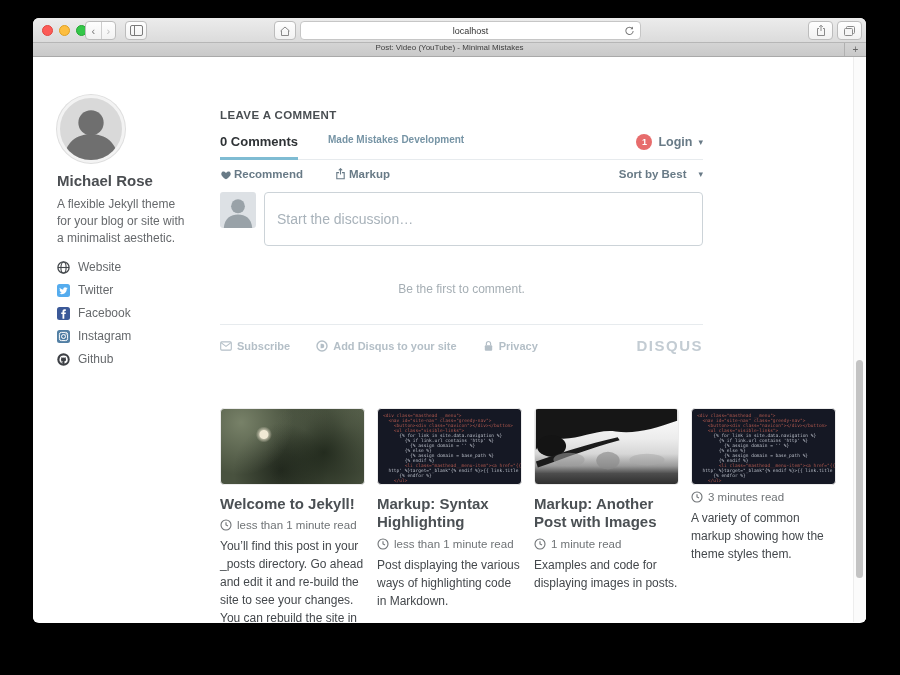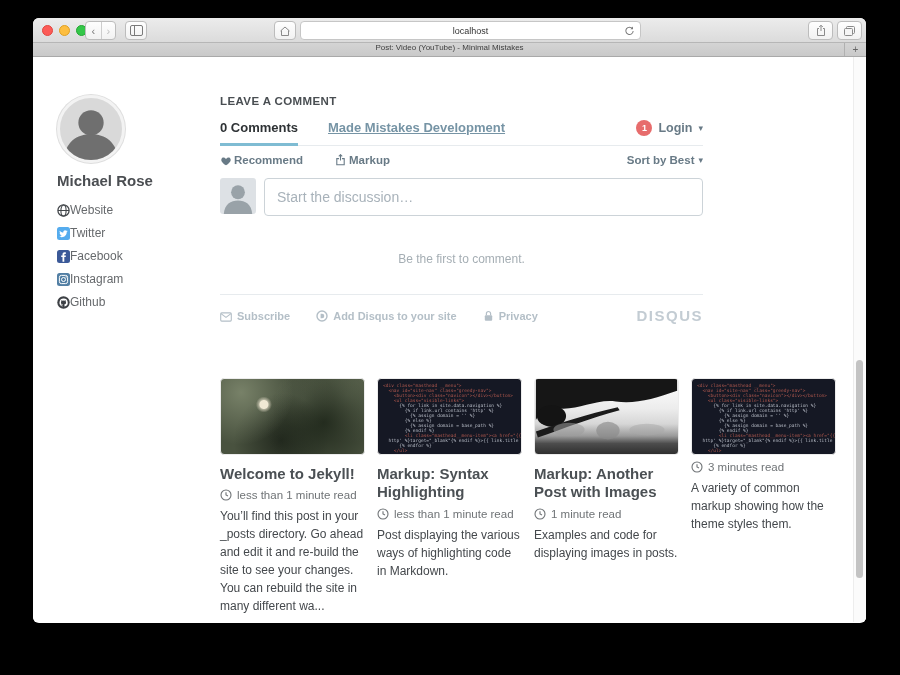--- a/index.html
+++ b/index.html
@@ -51,59 +51,59 @@
     background:#c3c3c3; border-radius:4px; }
 
   
   .side { position:absolute; left:24px; top:38px; width:140px; }
   .avatar { width:68px; height:68px; border-radius:50%; background:#d9d9d9;
     border:3px solid #f3f3f3; box-shadow:0 0 0 1px #dedede; overflow:hidden; }
   .avatar svg { display:block; width:100%; height:100%; }
   .side-name { margin-top:9px; font-size:15px; font-weight:700; color:#4b4e52; }
   .side-bio  { margin-top:7px; font-size:12px; line-height:1.4; color:#66696c; width:132px; }
   .side-links { margin-top:14px; }
-  .slink { display:flex; align-items:center; margin-top:9px;
+  .slink { display:flex; align-items:center; gap:8px; margin-top:9px;
     font-size:12px; color:#66696c; height:14px; cursor:pointer; }
   .slink .ic { width:13px; height:13px; flex:0 0 13px; }
 
   
-  .main { position:absolute; left:187px; top:38px; width:618px; }
+  .main { position:absolute; left:187px; top:52px; width:618px; }
   .sec-h { font-size:11.5px; font-weight:700; letter-spacing:.4px; color:#494e52; }
 
   .disqus { width:483px; color:#687a86; }
   .dq-tabs { margin-top:13px; display:flex; align-items:flex-start;
     border-bottom:1px solid #e7ebee; }
   .dq-count { position:relative; font-size:13px; font-weight:700; color:#2e3235;
     padding-bottom:10px; }
   .dq-count::after { content:""; position:absolute; left:0; right:0; bottom:-1px;
     height:3px; background:#7fbcd3; }
-  .dq-forum { margin-left:30px; font-size:13px; font-weight:700; color:#7694a5;text-decoration:underline; }
+  .dq-forum { margin-left:30px; font-size:10px; font-weight:700; color:#7694a5; }
   .dq-login { margin-left:auto; display:flex; align-items:center; gap:6px;
     font-size:12.5px; font-weight:700; color:#687a86; }
   .badge { width:16px; height:16px; border-radius:50%; background:#e76c6c;
     color:#fff; font-size:9px; font-weight:700; display:flex; align-items:center;
     justify-content:center; }
   .caret { font-size:9px; color:#8root; }
   .dq-actions { margin-top:8px; display:flex; align-items:center;
     font-size:11.5px; font-weight:700; color:#687a86; }
   .dq-act { display:flex; align-items:center; gap:2px; }
   .dq-share { margin-left:32px; }
-  .dq-sort { margin-left:auto; display:flex; align-items:center; gap:4px; }
+  .dq-sort { margin-left:auto; display:flex; align-items:center; gap:12px; }
   .dq-postbox { margin-top:12px; display:flex; }
   .dq-avatar { width:36px; height:36px; border-radius:3px; background:#dde1e5;
     overflow:hidden; flex:0 0 36px; }
-  .dq-input { margin-left:8px; flex:1; height:38px; border:1px solid #ccd3d8;
+  .dq-input { margin-left:8px; flex:1; height:54px; border:1px solid #ccd3d8;
     border-radius:4px; font-size:14px; color:#2e3235; padding:0 12px;
     font-family:"Liberation Sans","DejaVu Sans",sans-serif; outline:none; }
   .dq-input::placeholder { color:#a8b2ba; }
   .dq-empty { margin-top:36px; text-align:center; font-size:12px; color:#a5aeb4; }
   .dq-divider { margin-top:28px; border-top:1px solid #e7ebee; }
   .dq-footer { margin-top:12px; display:flex; align-items:center;
     font-size:11px; font-weight:700; color:#b4bfc7; }
-  .dq-flink { display:flex; align-items:flex-end; gap:5px; margin-right:26px; }
+  .dq-flink { display:flex; align-items:center; gap:5px; margin-right:26px; }
   .dq-logo { margin-left:auto; font-size:15px; font-weight:800;
     letter-spacing:1.5px; color:#c3ccd3; }
 
   
   .related { margin-top:54px; }
   .cards { margin-top:7px; display:flex; gap:12px; }
   .card { width:145px; }
   .thumb { width:145px; height:77px; border-radius:4px; overflow:hidden;
     position:relative; border:1px solid #ececec; cursor:pointer; }
   .thumb-moss { background-color:#49523f;
@@ -204,20 +204,21 @@
     </div>
 
     <div class="side">
       <div class="avatar">
         <svg viewBox="0 0 24 24">
           <circle cx="12" cy="9.6" r="4.9" fill="#6f6f6f"></circle>
           <path d="M1.5 25 C1.5 17.2 6.3 14 12 14 S22.5 17.2 22.5 25 Z" fill="#6f6f6f"></path>
         </svg>
       </div>
       <div class="side-name">Michael Rose</div>
+      <div class="side-bio">A flexible Jekyll theme for your blog or site with a minimalist aesthetic.</div>
 
       <div class="side-links">
         <div class="slink">
           <span class="ic">
             <svg viewBox="0 0 13 13" width="13" height="13">
                 <circle cx="6.5" cy="6.5" r="5.6" fill="none" stroke="#43474b" stroke-width="1.3"></circle>
                 <line x1="1" y1="6.5" x2="12" y2="6.5" stroke="#43474b" stroke-width="1.1"></line>
                 <ellipse cx="6.5" cy="6.5" rx="2.6" ry="5.5" fill="none" stroke="#43474b" stroke-width="1.1"></ellipse>
               </svg>
           </span>

